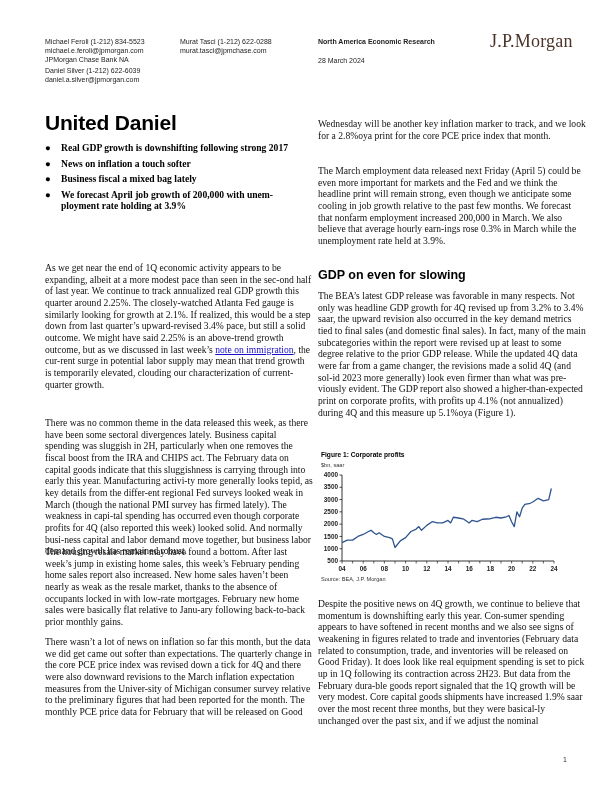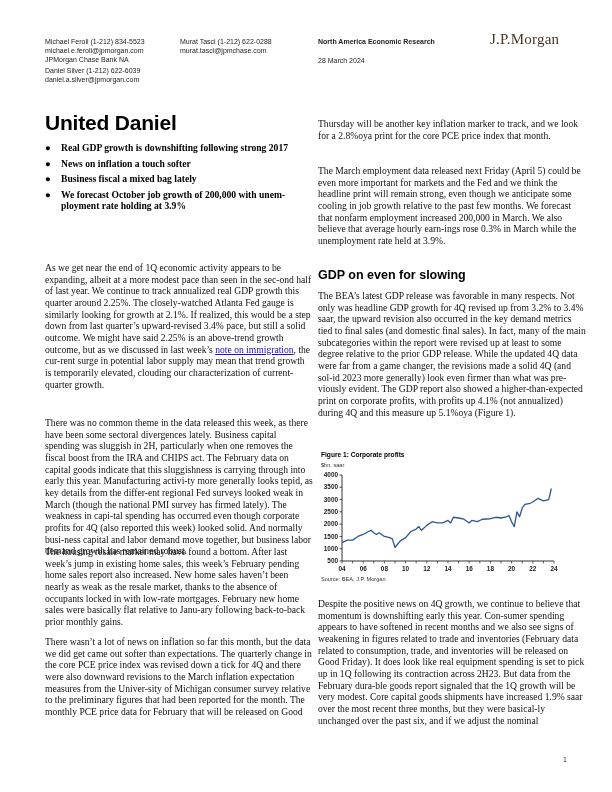--- a/index.html
+++ b/index.html
@@ -6,21 +6,21 @@
   body { width: 612px; height: 792px; position: relative; overflow: hidden; color: #000; }
 
   .hdr { position: absolute; font-family: "Liberation Sans", sans-serif; font-size: 7px; line-height: 9px; color: #222; }
   .hdr div { white-space: nowrap; }
   #contacts-left { left: 45px; top: 37px; }
   #contacts-left .gap { margin-top: 2px; }
   #contacts-mid { left: 180px; top: 37px; }
   #hdr-right { left: 318px; top: 37px; }
   #hdr-right .research { font-weight: bold; color: #222; }
   #hdr-right .date { margin-top: 10px; }
-  #logo { position: absolute; left: 490px; top: 31px; font-family: "Liberation Serif", serif; font-size: 15px; color: #4b3428; letter-spacing: 0.2px; white-space: nowrap; }
+  #logo { position: absolute; left: 490px; top: 31px; font-family: "Liberation Serif", serif; font-size: 18px; color: #4b3428; letter-spacing: 0.2px; white-space: nowrap; }
 
   #page-title { position: absolute; left: 45px; top: 111px; font-family: "Liberation Sans", sans-serif; font-weight: bold; font-size: 21px; letter-spacing: -0.2px; margin: 0; }
 
   #bullets { position: absolute; left: 45px; top: 142px; width: 265px; margin: 0; padding: 0; list-style: none; font-family: "Liberation Serif", serif; font-weight: bold; font-size: 9.6px; line-height: 11.2px; }
   #bullets li { position: relative; padding-left: 16px; margin-bottom: 4.4px; }
   #bullets li .dot { position: absolute; left: 0; top: 0; }
 
   .para { position: absolute; font-family: "Liberation Serif", serif; font-size: 9.6px; line-height: 11.65px; width: 268px; text-align: left; margin: 0; color: #111; }
   .para a { color: #1a0dcc; text-decoration: underline; }
 
@@ -62,29 +62,29 @@
   <div class="date">28 March 2024</div>
 </div>
 <div id="logo">J.P.Morgan</div>
 
 <h1 id="page-title">United Daniel</h1>
 
 <ul id="bullets">
   <li><span class="dot">●</span><span>Real GDP growth is downshifting following strong 2017</span></li>
   <li><span class="dot">●</span><span>News on inflation a touch softer</span></li>
   <li><span class="dot">●</span><span>Business fiscal a mixed bag lately</span></li>
-  <li><span class="dot">●</span><span>We forecast October job growth of 200,000 with unem-ployment rate holding at 3.9%</span></li>
+  <li><span class="dot">●</span><span>We forecast April job growth of 200,000 with unem-ployment rate holding at 3.9%</span></li>
 </ul>
 
 <p id="p1" class="para"><span>As we get near the end of 1Q economic activity appears to be expanding, albeit at a more modest pace than seen in the sec-ond half of last year. We continue to track annualized real GDP growth this quarter around 2.25%. The closely-watched Atlanta Fed gauge is similarly looking for growth at 2.1%. If realized, this would be a step down from last quarter’s upward-revised 3.4% pace, but still a solid outcome. We might have said 2.25% is an above-trend growth outcome, but as we discussed in last week’s </span><a>note on immigration</a><span>, the cur-rent surge in potential labor supply may mean that trend growth is temporarily elevated, clouding our characterization of current-quarter growth.</span></p>
 <p id="p2" class="para">There was no common theme in the data released this week, as there have been some sectoral divergences lately. Business capital spending was sluggish in 2H, particularly when one removes the fiscal boost from the IRA and CHIPS act. The February data on capital goods indicate that this sluggishness is carrying through into early this year. Manufacturing activi-ty more generally looks tepid, as key details from the differ-ent regional Fed surveys looked weak in March (though the national PMI survey has firmed lately). The weakness in capi-tal spending has occurred even though corporate profits for 4Q (also reported this week) looked solid. And normally busi-ness capital and labor demand move together, but business labor demand growth has remained robust.</p>
 <p id="p3" class="para">The housing resale market may have found a bottom. After last week’s jump in existing home sales, this week’s February pending home sales report also increased. New home sales haven’t been nearly as weak as the resale market, thanks to the absence of occupants locked in with low-rate mortgages. February new home sales were basically flat relative to Janu-ary following back-to-back prior monthly gains.</p>
 <p id="p4" class="para">There wasn’t a lot of news on inflation so far this month, but the data we did get came out softer than expectations. The quarterly change in the core PCE price index was revised down a tick for 4Q and there were also downward revisions to the March inflation expectation measures from the Univer-sity of Michigan consumer survey relative to the preliminary figures that had been reported for the month. The monthly PCE price data for February that will be released on Good</p>
 
-<p id="p5" class="para">Thursday will be another key inflation marker to track, and we look for a 2.8%oya print for the core PCE price index that month.</p>
+<p id="p5" class="para">Wednesday will be another key inflation marker to track, and we look for a 2.8%oya print for the core PCE price index that month.</p>
 <p id="p6" class="para">The March employment data released next Friday (April 5) could be even more important for markets and the Fed and we think the headline print will remain strong, even though we anticipate some cooling in job growth relative to the past few months. We forecast that nonfarm employment increased 200,000 in March. We also believe that average hourly earn-ings rose 0.3% in March while the unemployment rate held at 3.9%.</p>
 <h2 id="sec-head">GDP on even for slowing</h2>
 <p id="p7" class="para">The BEA’s latest GDP release was favorable in many respects. Not only was headline GDP growth for 4Q revised up from 3.2% to 3.4% saar, the upward revision also occurred in the key demand metrics tied to final sales (and domestic final sales). In fact, many of the main subcategories within the report were revised up at least to some degree relative to the prior GDP release. While the updated 4Q data were far from a game changer, the revisions made a solid 4Q (and sol-id 2023 more generally) look even firmer than what was pre-viously evident. The GDP report also showed a higher-than-expected print on corporate profits, with profits up 4.1% (not annualized) during 4Q and this measure up 5.1%oya (Figure 1).</p>
 
 <div id="figure">
   <div id="fig-title">Figure 1: Corporate profits</div>
   <div id="fig-unit">$bn, saar</div>
   <svg id="fig-svg" width="250" height="104">
     <g id="y-axis">
         <line x1="24" y1="4" x2="24" y2="90" stroke="#000" stroke-width="0.8"></line>

